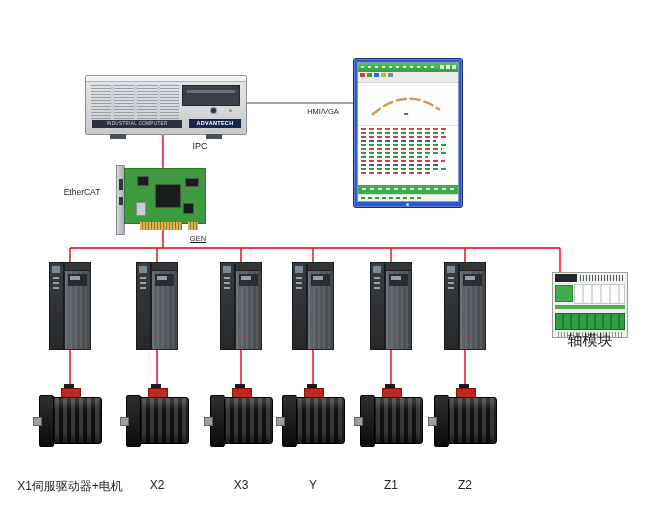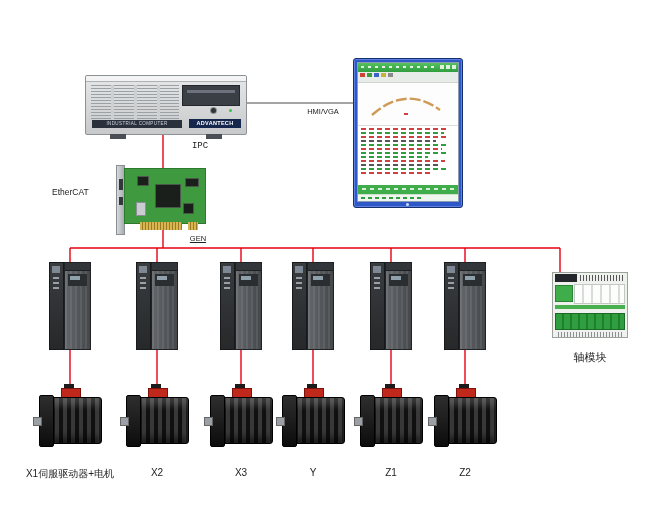--- a/index.html
+++ b/index.html
@@ -19,21 +19,21 @@
   .ipc-bay{position:absolute;right:6px;top:9px;width:56px;height:19px;background:#3a3f46;border:1px solid #23262b;}
   .ipc-bay-slit{position:absolute;left:4px;top:4px;right:4px;height:3px;background:#6b727b;}
   .ipc-btn{position:absolute;right:30px;top:32px;width:5px;height:5px;border-radius:50%;background:#2e3338;box-shadow:0 0 0 1px #8b9095;}
   .ipc-led{position:absolute;right:14px;top:33px;width:3px;height:3px;border-radius:50%;background:#39c24d;}
   .ipc-model{position:absolute;left:6px;bottom:6px;width:90px;height:8px;background:#2b313c;color:#cfd6e2;
              font-size:4.5px;line-height:8px;text-align:center;letter-spacing:.4px;overflow:hidden;}
   .ipc-brand{position:absolute;right:5px;bottom:6px;width:52px;height:9px;background:#15274d;color:#ffffff;
              font-size:5.5px;font-weight:bold;line-height:9px;text-align:center;letter-spacing:.3px;overflow:hidden;}
   .ipc-foot{position:absolute;bottom:-5px;width:16px;height:5px;background:#4a4f55;}
   .foot-l{left:24px;} .foot-r{right:24px;}
-  .lbl-ipc{left:120px;top:141px;width:160px;font-size:9px;font-family:Liberation Mono, monospace;}
+  .lbl-ipc{left:120px;top:141px;width:160px;font-size:9px;}
 
   
   .monitor{left:353px;top:58px;width:108px;height:148px;background:#2e57c8;
            border:1px solid #16306e;border-radius:3px;box-shadow:inset 0 0 0 1px #5d7fe0;}
   .mon-screen{position:absolute;left:3px;top:3px;right:3px;bottom:5px;background:#ffffff;border:1px solid #8a9bb3;
               display:flex;flex-direction:column;overflow:hidden;}
   .scr-title{height:9px;background:linear-gradient(#56c15d,#2f9e3f);position:relative;flex:none;}
   .scr-title .dashes{position:absolute;left:3px;top:3px;right:22px;height:2px;
               background:repeating-linear-gradient(90deg,rgba(255,255,255,.85) 0 3px,transparent 3px 7px);}
   .scr-title .winbtn{position:absolute;right:2px;top:2px;width:16px;height:4px;
@@ -65,21 +65,21 @@
   .ecat-pcb{position:absolute;left:8px;top:0;width:80px;height:54px;background:#3f9a3f;border:1px solid #2c7a2c;}
   .chip{position:absolute;background:#1b1f1b;border:1px solid #4a584a;}
   .chip-main{left:30px;top:15px;width:24px;height:22px;}
   .chip-2{left:12px;top:7px;width:10px;height:8px;}
   .chip-3{left:60px;top:9px;width:12px;height:7px;}
   .chip-4{left:58px;top:34px;width:9px;height:9px;}
   .cap-silver{position:absolute;left:11px;top:33px;width:8px;height:12px;background:#c9cdd1;border:1px solid #8a8f94;}
   .ecat-fingers{position:absolute;top:54px;height:8px;
         background:repeating-linear-gradient(90deg,#d9b64f 0 2px,#9a7a26 2px 3px);}
   .fing1{left:24px;width:42px;} .fing2{left:72px;width:10px;}
-  .lbl-ecat{left:52px;top:187px;width:60px;text-align:left;font-size:8.5px;}
+  .lbl-ecat{left:52px;top:187px;width:60px;text-align:center;font-size:8.5px;}
   .lbl-gen{left:176px;top:234px;width:44px;font-size:7.5px;text-decoration:underline;}
 
   
   .drive{top:262px;width:42px;height:86px;}
   .drv-l{position:absolute;left:0;top:0;width:13px;height:100%;background:linear-gradient(#3a3d40,#26282a);border:1px solid #17191b;}
   .drv-disp{position:absolute;left:2px;top:3px;width:8px;height:7px;background:#7d8894;}
   .drv-dots{position:absolute;left:3px;top:14px;width:6px;height:12px;
         background:repeating-linear-gradient(0deg,#9aa0a5 0 2px,transparent 2px 5px);}
   .drv-r{position:absolute;left:15px;top:0;right:0;height:100%;border:1px solid #202224;
         background-image:repeating-linear-gradient(90deg,rgba(255,255,255,.08) 0 2px,transparent 2px 5px),
@@ -95,33 +95,33 @@
   .am-pins{position:absolute;left:28px;top:3px;right:3px;height:6px;
         background:repeating-linear-gradient(90deg,#555 0 1px,transparent 1px 3px);}
   .am-green1{position:absolute;left:3px;top:13px;width:16px;height:15px;background:#3fae4a;border:1px solid #2b8536;}
   .am-slots{position:absolute;left:22px;top:12px;right:3px;height:18px;border:1px solid #c3c8c3;
         background:repeating-linear-gradient(90deg,#fdfdfd 0 7px,#d8ddd8 7px 9px);}
   .am-band{position:absolute;left:3px;top:33px;right:3px;height:4px;background:#49b050;}
   .am-terms{position:absolute;left:3px;right:3px;bottom:8px;height:15px;border:1px solid #1a6b26;
         background:repeating-linear-gradient(90deg,#2f9e3f 0 6px,#1f7f2e 6px 8px);}
   .am-pins-b{position:absolute;left:6px;right:6px;bottom:1px;height:5px;
         background:repeating-linear-gradient(90deg,#8a8f94 0 1px,transparent 1px 3px);}
-  .lbl-axis{left:552px;top:350px;width:76px;font-size:11px;}
+  .lbl-axis{left:552px;top:331px;width:76px;font-size:15px;}
 
   
   .motor{top:384px;width:66px;height:68px;}
   .m-cap{position:absolute;left:27px;top:0;width:10px;height:5px;background:#1b1b1b;}
   .m-conn{position:absolute;left:24px;top:4px;width:18px;height:10px;background:#c0281c;border:1px solid #7c120c;}
   .m-body{position:absolute;left:13px;top:13px;right:1px;bottom:8px;border-radius:3px;border:1px solid #000;
         background:repeating-linear-gradient(90deg,#101010 0 4px,#383838 4px 8px);
         box-shadow:inset 0 7px 7px rgba(255,255,255,.18), inset 0 -6px 6px rgba(0,0,0,.5);}
   .m-flange{position:absolute;left:2px;top:11px;width:13px;height:50px;border-radius:2px;border:1px solid #000;
         background:linear-gradient(#2e2e2e,#0c0c0c);}
   .m-shaft{position:absolute;left:-4px;top:33px;width:7px;height:7px;background:#9aa0a5;border:1px solid #666;}
-  .m-lbl{top:467px;font-size:10px;}
+  .m-lbl{top:478px;font-size:12px;}
 </style>
 </head>
 <body>
 
 <div id="canvas">
 
   <svg id="wires" width="650" height="520">
 
     <line x1="245" y1="103" x2="353" y2="103" stroke="#4a4a4a" stroke-width="1"></line>
 

